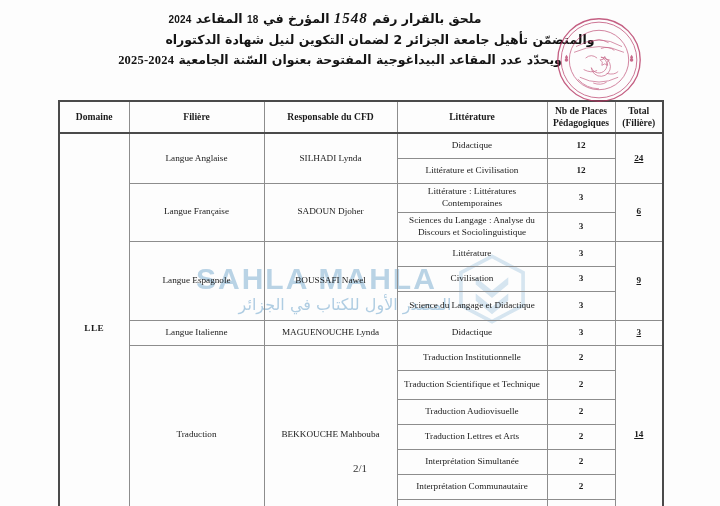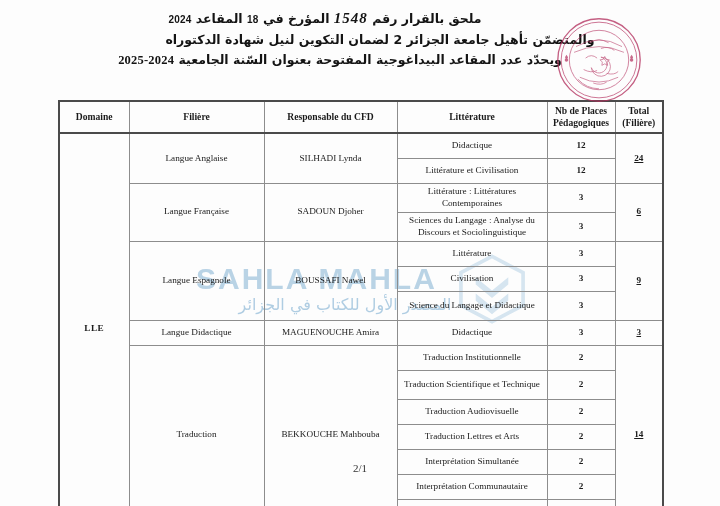--- a/index.html
+++ b/index.html
@@ -311,22 +311,22 @@
           </tr>
           <tr class="rowh">
             <td class="spec">Civilisation</td>
             <td class="places">3</td>
           </tr>
           <tr class="rowh2">
             <td class="spec">Science du Langage et Didactique</td>
             <td class="places">3</td>
           </tr>
           <tr class="rowh">
-            <td class="filiere" rowspan="1">Langue Didactique</td>
-            <td class="resp" rowspan="1">MAGUENOUCHE Amira</td>
+            <td class="filiere" rowspan="1">Langue Italienne</td>
+            <td class="resp" rowspan="1">MAGUENOUCHE Lynda</td>
             <td class="spec">Didactique</td>
             <td class="places">3</td>
             <td class="total" rowspan="1">3</td>
           </tr>
           <tr class="rowh">
             <td class="filiere" rowspan="7">Traduction</td>
             <td class="resp" rowspan="7">BEKKOUCHE Mahbouba</td>
             <td class="spec">Traduction Institutionnelle</td>
             <td class="places">2</td>
             <td class="total" rowspan="7">14</td>

